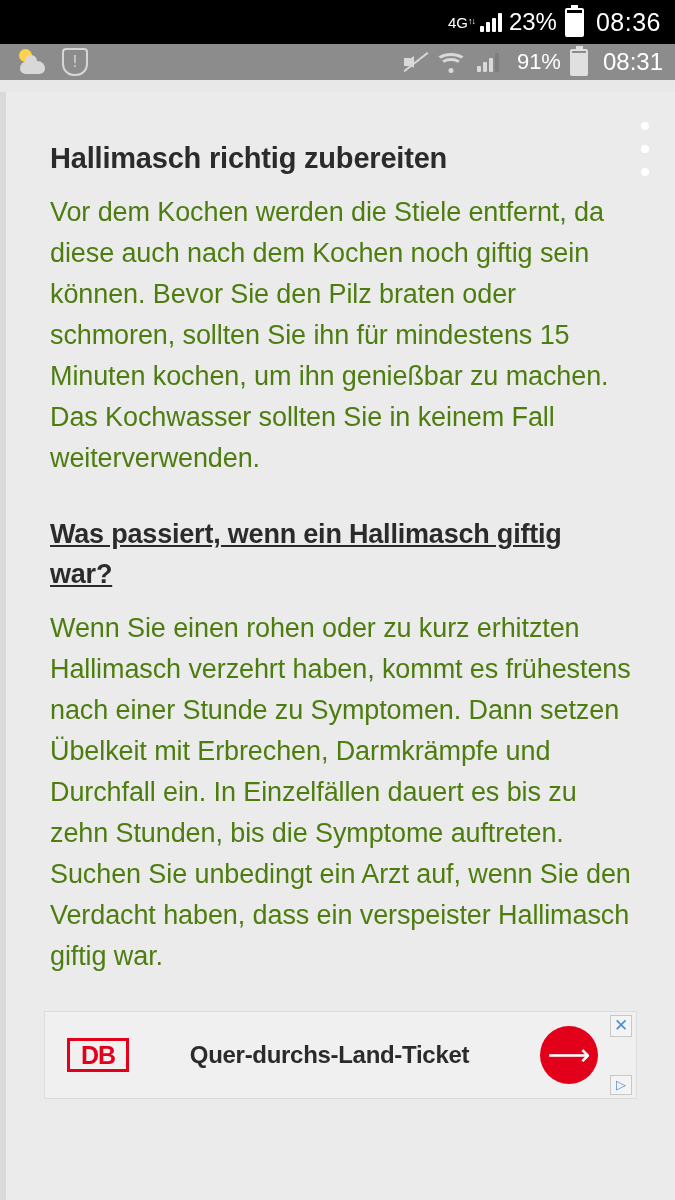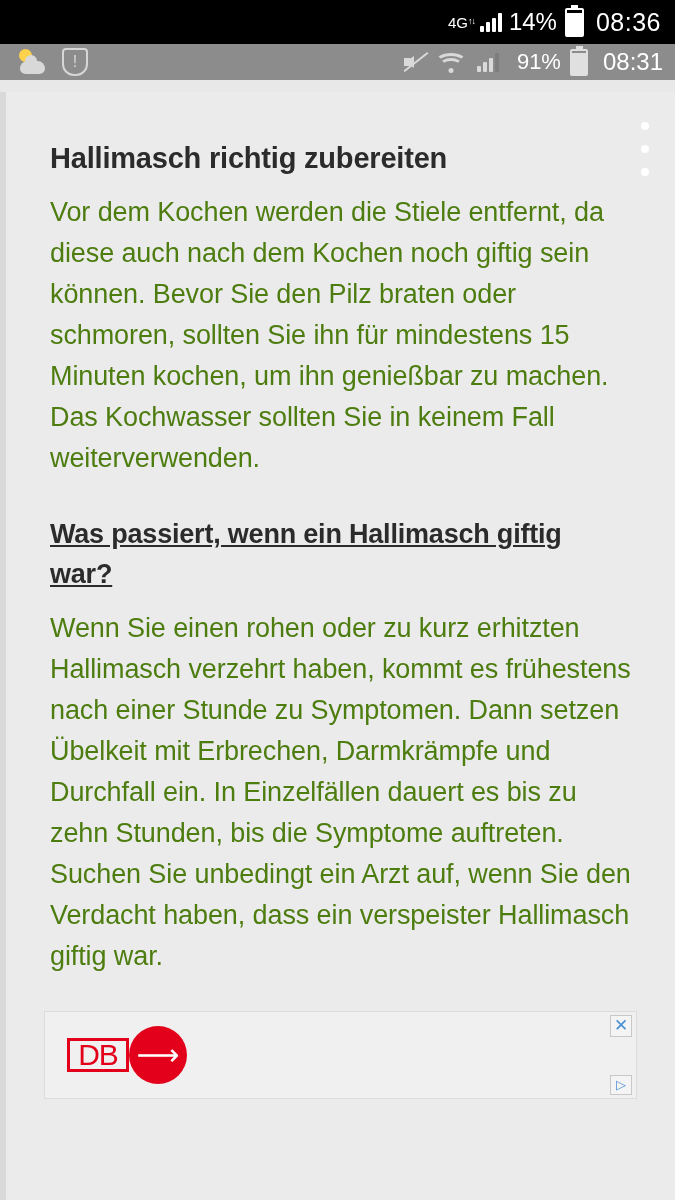--- a/index.html
+++ b/index.html
@@ -306,22 +306,22 @@
     position: relative;
     display: flex;
     align-items: center;
     box-sizing: border-box;
   }
   .db-logo {
     width: 62px;
     height: 34px;
     border: 3px solid #e2001a;
     color: #e2001a;
-    font-weight: normal;
-    font-size: 30px;
+    font-weight: bold;
+    font-size: 25px;
     display: flex;
     align-items: center;
     justify-content: center;
     margin-left: 22px;
     box-sizing: border-box;
     letter-spacing: -1px;
   }
   .ad-text {
     flex: 1;
     text-align: center;
@@ -397,21 +397,21 @@
   <div class="net-label">
     <span class="gen">4G</span>
     <span class="arrows">↑↓</span>
   </div>
   <span class="signal-bars">
       <i></i>
       <i></i>
       <i></i>
       <i></i>
     </span>
-  <span class="batt-pct">14%</span>
+  <span class="batt-pct">23%</span>
   <span class="batt-icon">
       <span class="fill" style="height:88%"></span>
     </span>
   <span class="clock-outer">08:36</span>
 </div>
 
 <div class="app-frame">
 
   <div class="inner-status-bar">
     <div class="inner-left">
@@ -458,20 +458,21 @@
   <div class="content">
     <div class="page-card">
       <h2 class="article-h">Hallimasch richtig zubereiten</h2>
       <p class="article-p">Vor dem Kochen werden die Stiele entfernt, da diese auch nach dem Kochen noch giftig sein können. Bevor Sie den Pilz braten oder schmoren, sollten Sie ihn für mindestens 15 Minuten kochen, um ihn genießbar zu machen. Das Kochwasser sollten Sie in keinem Fall weiterverwenden.</p>
       <h3 class="article-h">Was passiert, wenn ein Hallimasch giftig war?</h3>
       <p class="article-p">Wenn Sie einen rohen oder zu kurz erhitzten Hallimasch verzehrt haben, kommt es frühestens nach einer Stunde zu Symptomen. Dann setzen Übelkeit mit Erbrechen, Darmkrämpfe und Durchfall ein. In Einzelfällen dauert es bis zu zehn Stunden, bis die Symptome auftreten. Suchen Sie unbedingt ein Arzt auf, wenn Sie den Verdacht haben, dass ein verspeister Hallimasch giftig war.</p>
     </div>
 
     <div class="ad-wrap">
       <div class="db-logo">DB</div>
+      <div class="ad-text">Quer-durchs-Land-Ticket</div>
       <div class="ad-cta">⟶</div>
       <div class="ad-close">✕</div>
       <div class="ad-info">▷</div>
     </div>
 
     <div class="bottom-strip"></div>
   </div>
 </div>
 
 </body></html>

